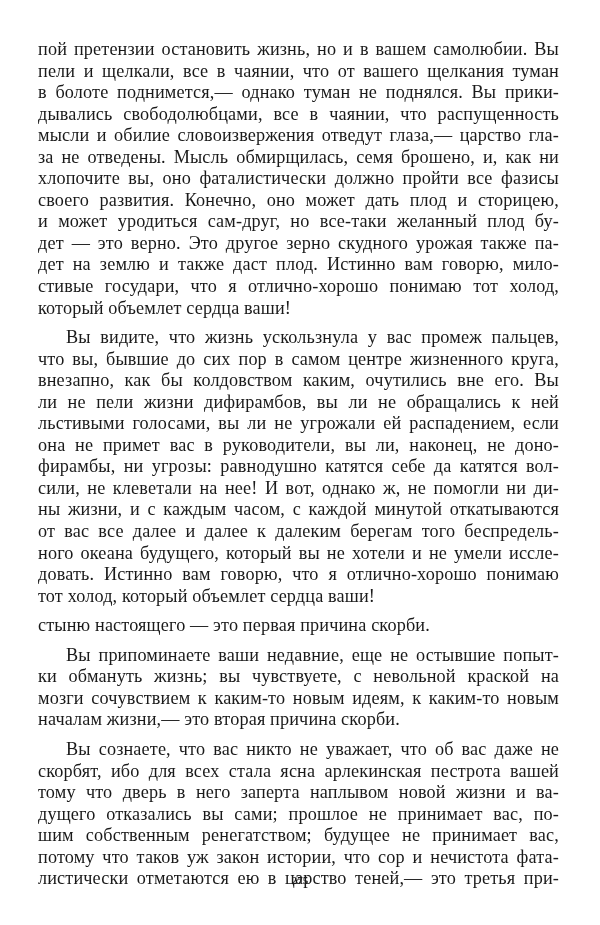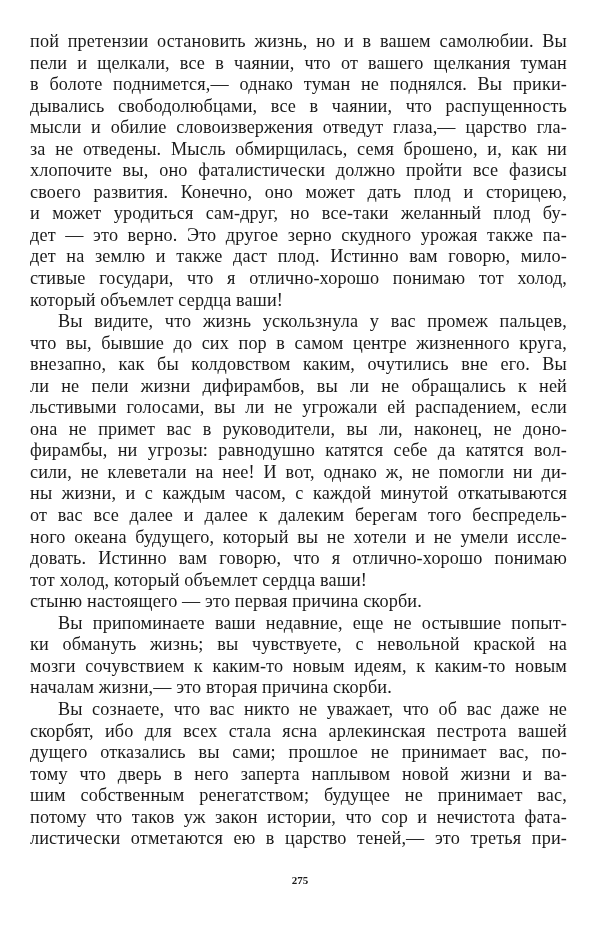--- a/index.html
+++ b/index.html
@@ -18,21 +18,21 @@
       position: absolute;
       left: 30px;
       top: 31px;
       width: 537px;
       font-family: "Liberation Serif", "DejaVu Serif", serif;
       font-size: 18.2px;
       line-height: 21.55px;
       letter-spacing: 0.15px;
     }
     .para {
-      margin: 0;
+      margin: 8px;
       text-align: justify;
       hyphens: manual;
     }
     .line {
       display: block;
       text-align: justify;
       text-align-last: justify;
       white-space: nowrap;
       height: 21.55px;
       overflow: visible;
@@ -98,22 +98,22 @@
   <div class="para">
     <span class="line first">Вы припоминаете ваши недавние, еще не остывшие попыт-</span>
     <span class="line">ки обмануть жизнь; вы чувствуете, с невольной краской на</span>
     <span class="line">мозги сочувствием к каким-то новым идеям, к каким-то новым</span>
     <span class="line last">началам жизни,— это вторая причина скорби.</span>
   </div>
 
   <div class="para">
     <span class="line first">Вы сознаете, что вас никто не уважает, что об вас даже не</span>
     <span class="line">скорбят, ибо для всех стала ясна арлекинская пестрота вашей</span>
+    <span class="line">тому что дверь в него заперта наплывом новой жизни и ва-</span>
     <span class="line">дущего отказались вы сами; прошлое не принимает вас, по-</span>
-    <span class="line">тому что дверь в него заперта наплывом новой жизни и ва-</span>
     <span class="line">шим собственным ренегатством; будущее не принимает вас,</span>
     <span class="line">потому что таков уж закон истории, что сор и нечистота фата-</span>
     <span class="line">листически отметаются ею в царство теней,— это третья при-</span>
 
   </div>
 
 </div>
 
 <div class="page-number">275</div>
 

